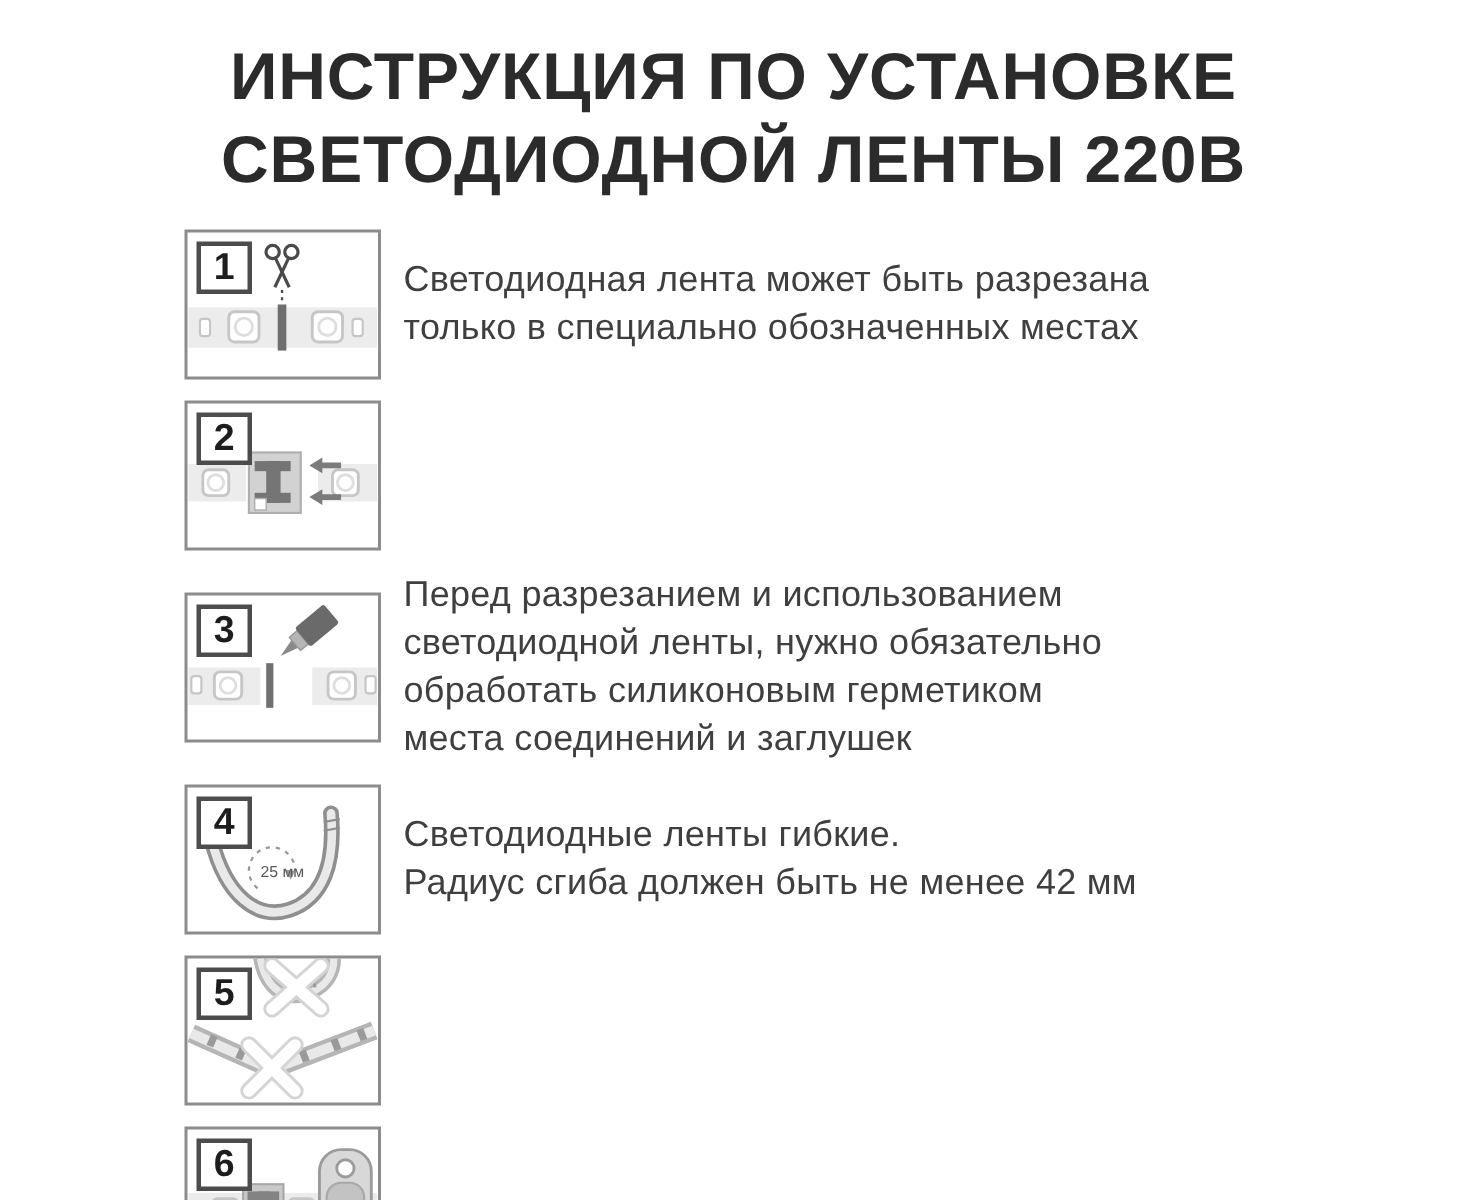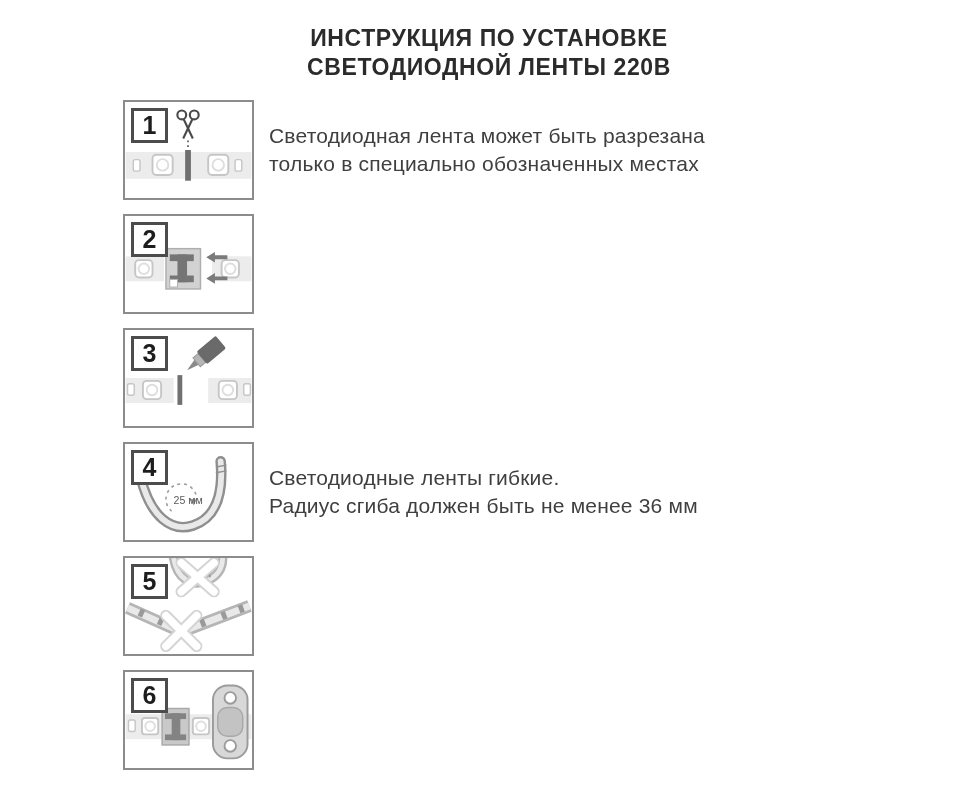--- a/index.html
+++ b/index.html
@@ -4,21 +4,21 @@
 <style>
   * { margin: 0; padding: 0; box-sizing: border-box; }
   html, body { width: 978px; height: 800px; background: #ffffff; overflow: hidden; }
   body { font-family: "Liberation Sans", "DejaVu Sans", sans-serif; }
 
   .page { position: relative; width: 978px; height: 800px; background: #fff; }
 
   .title {
     margin-top: 24px;
     text-align: center;
-    font-size: 23px;
+    font-size: 44px;
     font-weight: 700;
     letter-spacing: 0.6px;
     line-height: 1.26;
     color: #2b2b2b;
     white-space: pre-line;
   }
 
   .steps { margin-top: 18px; padding-left: 123px; }
 
   .step-row {
@@ -43,21 +43,21 @@
     top: 6px; left: 6px;
     width: 37px; height: 35px;
     border: 3px solid #4c4c4c;
     background: #ffffff;
     display: flex; align-items: center; justify-content: center;
     font-size: 25px; font-weight: 700; color: #1d1d1d;
     z-index: 2;
   }
 
   .step-text {
-    font-size: 21px;
+    font-size: 24px;
     color: #3f3f3f;
     line-height: 1.33;
     white-space: pre-line;
     letter-spacing: 0.2px;
   }
 
   .arc-label { font-size: 11px; fill: #5a5a5a; font-family: "Liberation Sans", sans-serif; }
 </style>
 </head>
 <body>
@@ -136,41 +136,45 @@
           <rect x="97" y="53" width="19" height="19" rx="4" fill="#ffffff" stroke="#c6c6c6" stroke-width="2"></rect>
           <circle cx="106.5" cy="62.5" r="5.5" fill="none" stroke="#dedede" stroke-width="2"></circle>
           <rect x="123" y="56" width="7" height="12" rx="2" fill="#ffffff" stroke="#c6c6c6" stroke-width="1.5"></rect>
           <g transform="rotate(-40 64 42)">
             <polygon points="64,42 77,38.5 77,45.5" fill="#8a8a8a"></polygon>
             <rect x="77" y="36" width="7" height="12" fill="#b5b5b5" stroke="#9a9a9a" stroke-width="1"></rect>
             <rect x="84" y="33.5" width="26" height="17" rx="2" fill="#6a6a6a"></rect>
           </g>
         </svg>
       </div>
+      <div class="step-text">Перед разрезанием и использованием
+светодиодной ленты, нужно обязательно
+обработать силиконовым герметиком
+места соединений и заглушек</div>
     </div>
 
     <div class="step-row">
       <div class="figure">
         <div class="badge">
           <span>4</span>
         </div>
         <svg viewBox="0 0 131 100">
           <path d="M 16,36 C 26,76 48,92 70,85 C 94,77 102,52 99,18" fill="none" stroke="#8f8f8f" stroke-width="11" stroke-linecap="round"></path>
           <path d="M 16,36 C 26,76 48,92 70,85 C 94,77 102,52 99,18" fill="none" stroke="#e9e9e9" stroke-width="6" stroke-linecap="round"></path>
           <g stroke="#8f8f8f" stroke-width="1.5">
             <line x1="94" y1="30" x2="105" y2="28"></line>
             <line x1="94" y1="24" x2="105" y2="22"></line>
           </g>
           <path d="M 48,70 A 16,16 0 1 1 74,58" fill="none" stroke="#9a9a9a" stroke-width="1.6" stroke-dasharray="3 4"></path>
           <polygon points="74,58 67,57 71,64" fill="#9a9a9a"></polygon>
           <text class="arc-label" x="50" y="62">25 мм</text>
         </svg>
       </div>
       <div class="step-text">Светодиодные ленты гибкие.
-Радиус сгиба должен быть не менее 36 мм</div>
+Радиус сгиба должен быть не менее 42 мм</div>
     </div>
 
     <div class="step-row">
       <div class="figure">
         <div class="badge">
           <span>5</span>
         </div>
         <svg viewBox="0 0 131 100">
           <path d="M 50,0 C 54,22 68,30 84,24 C 96,19 101,10 101,0" fill="none" stroke="#b5b5b5" stroke-width="10" stroke-linecap="round"></path>
           <path d="M 50,0 C 54,22 68,30 84,24 C 96,19 101,10 101,0" fill="none" stroke="#e9e9e9" stroke-width="5"></path>

